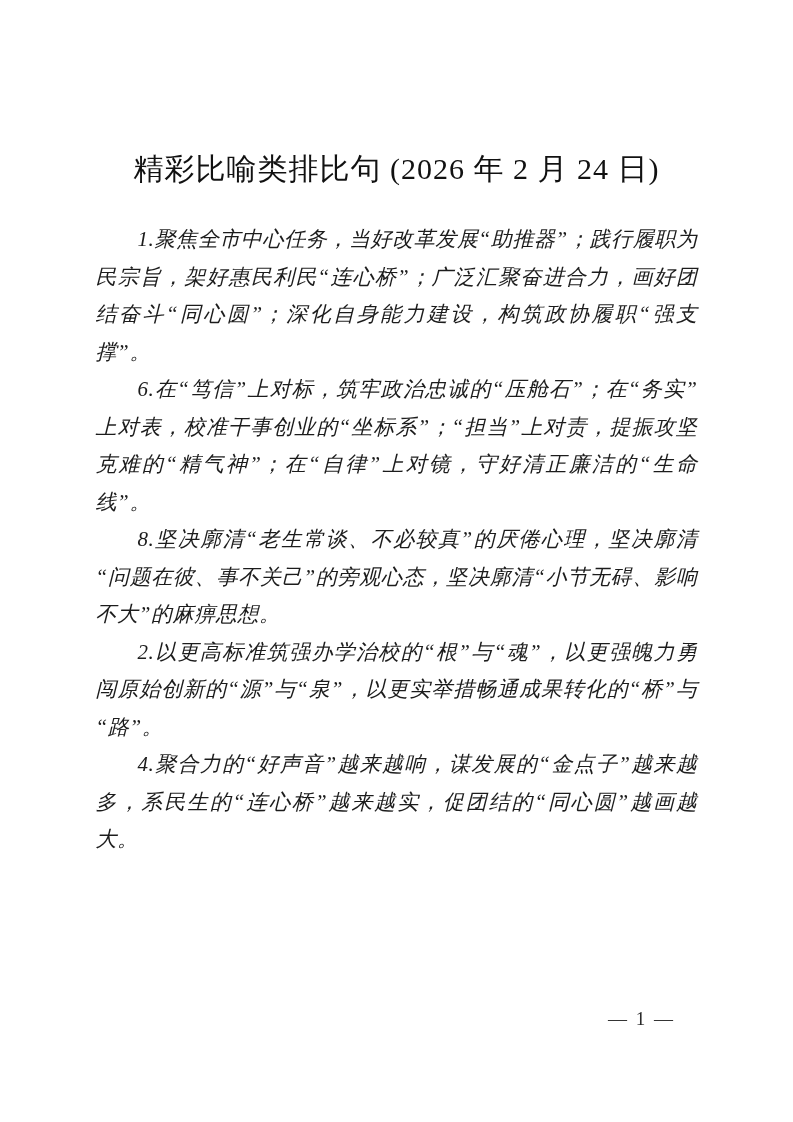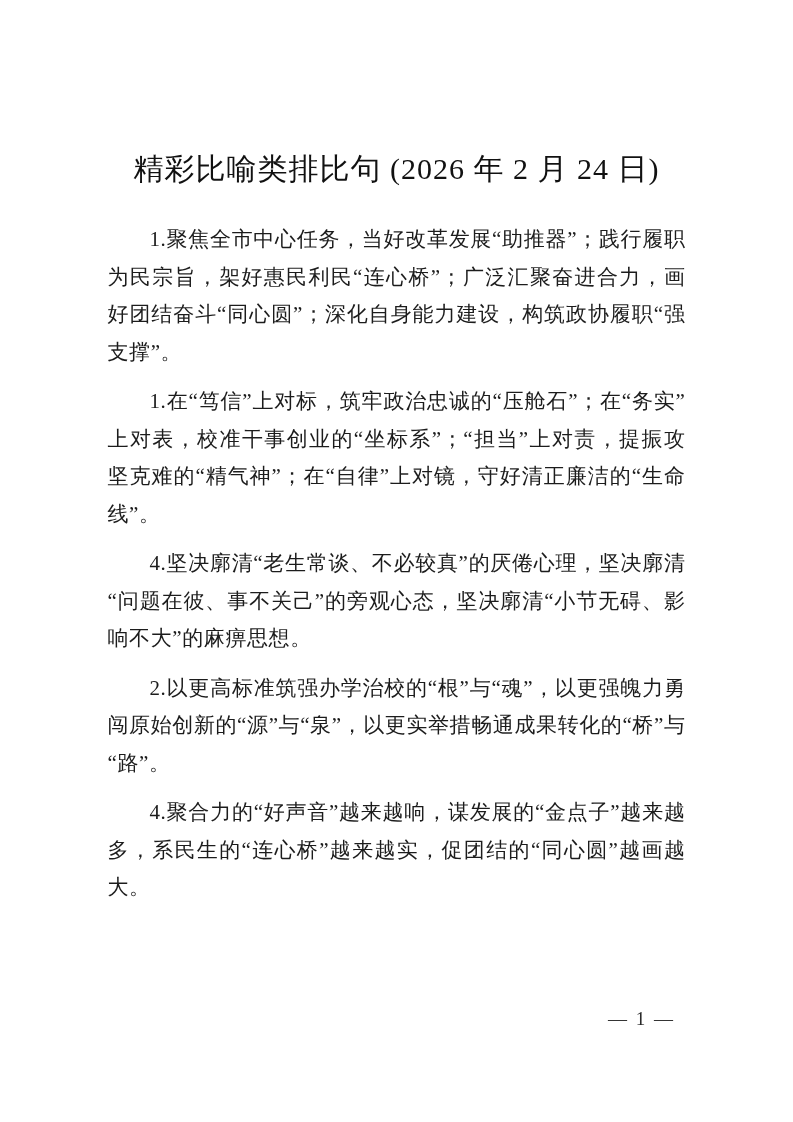--- a/index.html
+++ b/index.html
@@ -30,44 +30,45 @@
   .doc-body {
     width: 602px;
     margin: 30px auto 0 auto;
     font-size: 21px;
     line-height: 37.5px;
     text-align: justify;
     color: #1c1c1c;
     letter-spacing: 0.6px;
   }
   .doc-body p {
-    margin: 12px;
+    margin: 0;
     padding: 0;
     text-indent: 2em;
     text-justify: inter-ideograph;
+    font-style: italic;
   }
   .page-number {
     position: absolute;
     top: 1008px;
     right: 118px;
     font-size: 19px;
     color: #2a2a2a;
     letter-spacing: 2px;
   }
 </style>
 </head>
 <body>
 
 <div class="page">
 
   <h1 class="doc-title">精彩比喻类排比句 (2026 年 2 月 24 日)</h1>
 
   <div class="doc-body">
     <p>1.聚焦全市中心任务，当好改革发展“助推器”；践行履职为民宗旨，架好惠民利民“连心桥”；广泛汇聚奋进合力，画好团结奋斗“同心圆”；深化自身能力建设，构筑政协履职“强支撑”。</p>
-    <p>1.在“笃信”上对标，筑牢政治忠诚的“压舱石”；在“务实”上对表，校准干事创业的“坐标系”；“担当”上对责，提振攻坚克难的“精气神”；在“自律”上对镜，守好清正廉洁的“生命线”。</p>
-    <p>4.坚决廓清“老生常谈、不必较真”的厌倦心理，坚决廓清“问题在彼、事不关己”的旁观心态，坚决廓清“小节无碍、影响不大”的麻痹思想。</p>
+    <p>6.在“笃信”上对标，筑牢政治忠诚的“压舱石”；在“务实”上对表，校准干事创业的“坐标系”；“担当”上对责，提振攻坚克难的“精气神”；在“自律”上对镜，守好清正廉洁的“生命线”。</p>
+    <p>8.坚决廓清“老生常谈、不必较真”的厌倦心理，坚决廓清“问题在彼、事不关己”的旁观心态，坚决廓清“小节无碍、影响不大”的麻痹思想。</p>
     <p>2.以更高标准筑强办学治校的“根”与“魂”，以更强魄力勇闯原始创新的“源”与“泉”，以更实举措畅通成果转化的“桥”与“路”。</p>
     <p>4.聚合力的“好声音”越来越响，谋发展的“金点子”越来越多，系民生的“连心桥”越来越实，促团结的“同心圆”越画越大。</p>
   </div>
 
   <div class="page-number">— 1 —</div>
 
 </div>
 
 </body></html>

